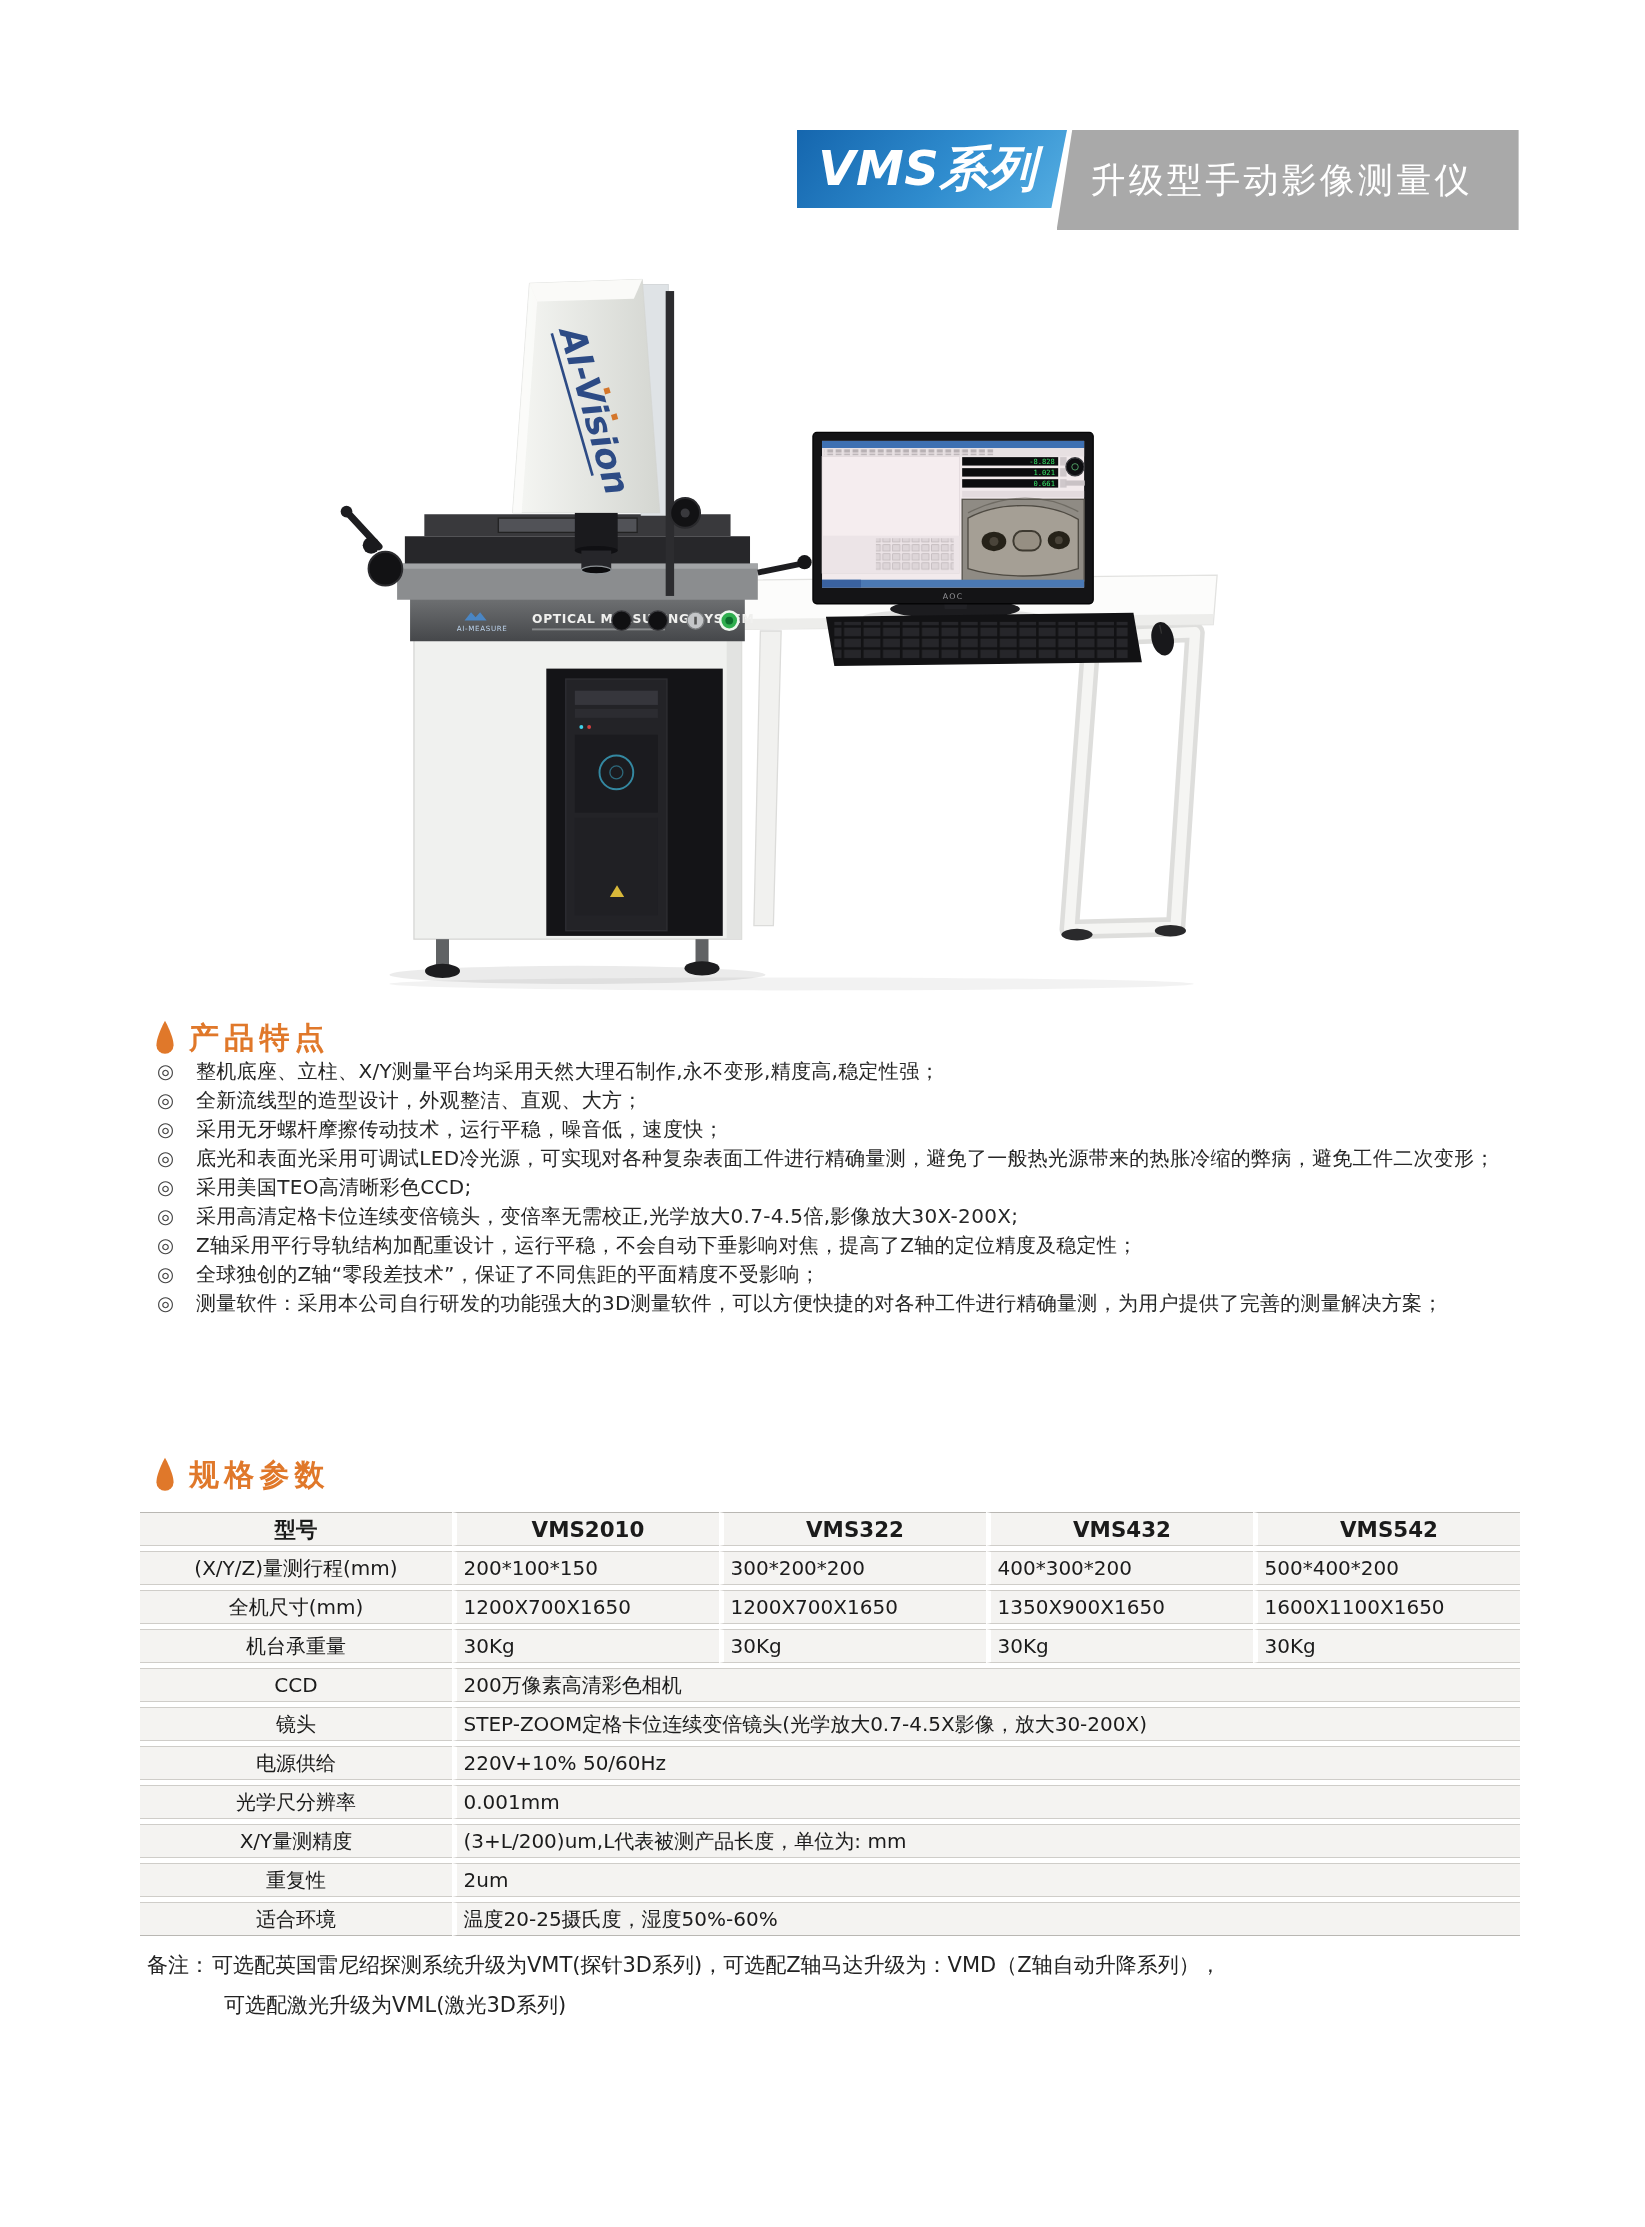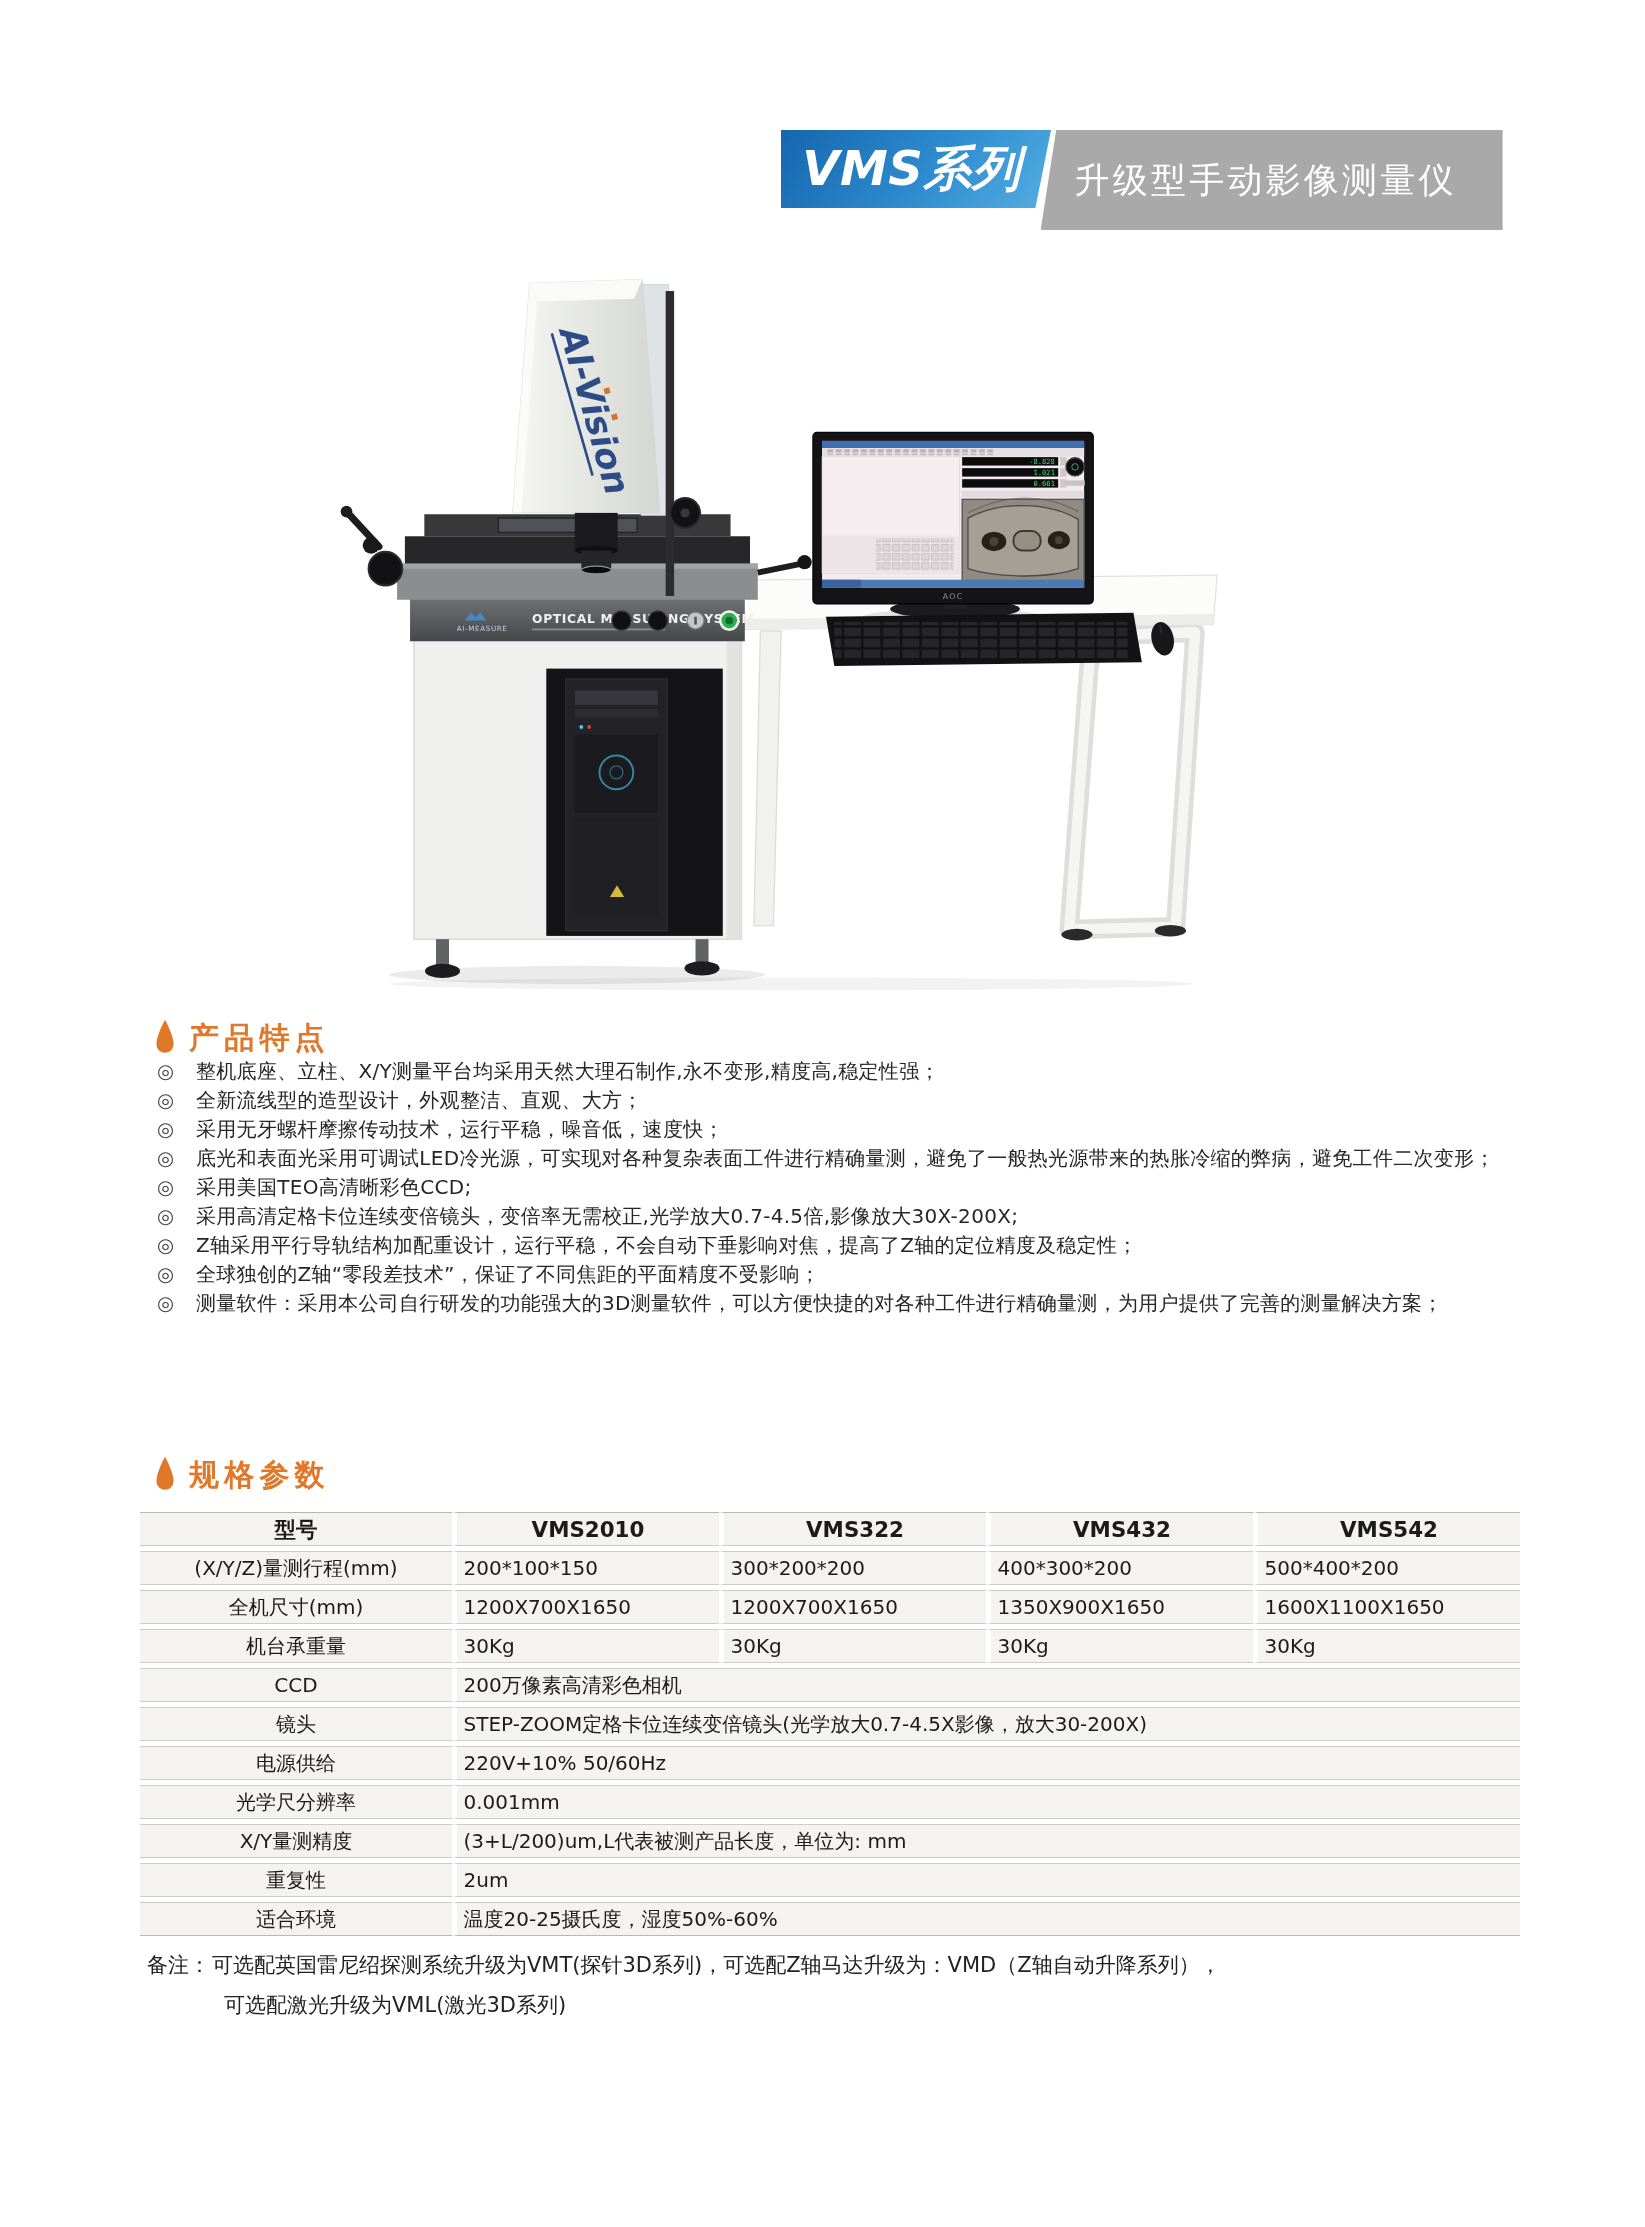--- a/index.html
+++ b/index.html
@@ -12,35 +12,36 @@
 
   
   .hdr { position:absolute; top:130px; left:781px; height:78px; display:flex; }
   .hdr-blue {
     width:270px; height:78px;
     background: linear-gradient(128deg, #1566ae 0%, #2f8cce 55%, #55aee2 100%);
     clip-path: polygon(0 0, 100% 0, calc(100% - 15.6px) 100%, 0 100%);
     color:#fff; font-size:48px; font-weight:bold; font-style:italic;
     display:flex; align-items:center; justify-content:center; padding-right:9px;
     letter-spacing:0.6px;
+    margin-left:16px;
   }
   .hdr-gray {
     width:462px; height:100px; margin-left:-10.4px;
     background:#a9a9a9;
     clip-path: polygon(15.6px 0, 100% 0, 100% 100%, 0 100%);
     color:#fff; font-size:35px; display:flex; align-items:center;
     padding-left:34px; letter-spacing:3.2px;
   }
 
   
   .photo { position:absolute; left:337px; top:208px; width:948px; height:785px; }
 
   
   .sec-head {
-    position:absolute; left:154px; display:flex; align-items:flex-start; gap:13px;
+    position:absolute; left:154px; display:flex; align-items:center; gap:13px;
     color:#e0782a; font-size:30px; font-weight:bold; letter-spacing:5.2px;
   }
   .sec-head .drop { width:22px; height:39px; flex:0 0 auto; }
 
   
   .features { position:absolute; left:157px; top:1058px; width:1467px; }
   .feature-row { display:flex; align-items:baseline; height:29px; }
   .feature-bullet { width:39px; font-size:19.5px; color:#444; flex:0 0 auto; }
   .feature-text { font-size:20px; color:#262626; letter-spacing:0.3px; white-space:nowrap; }
 

